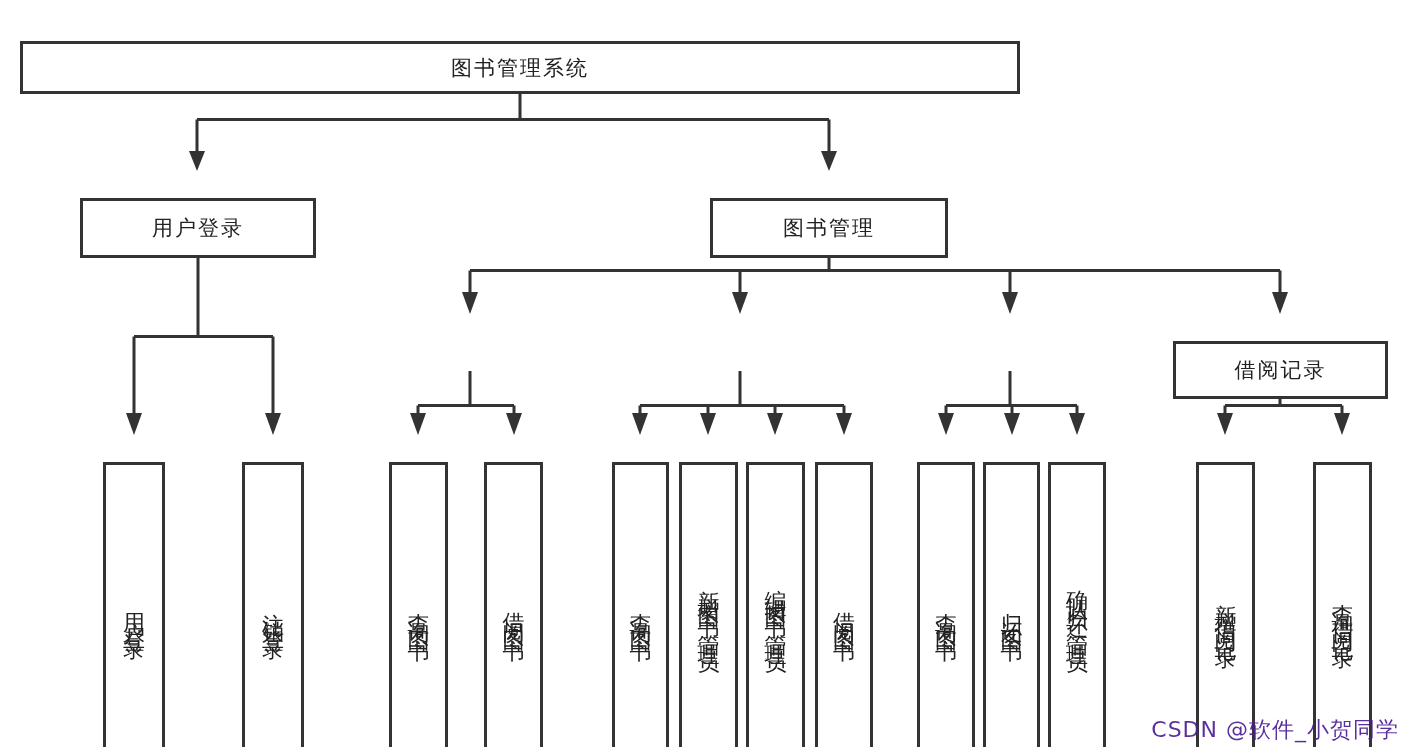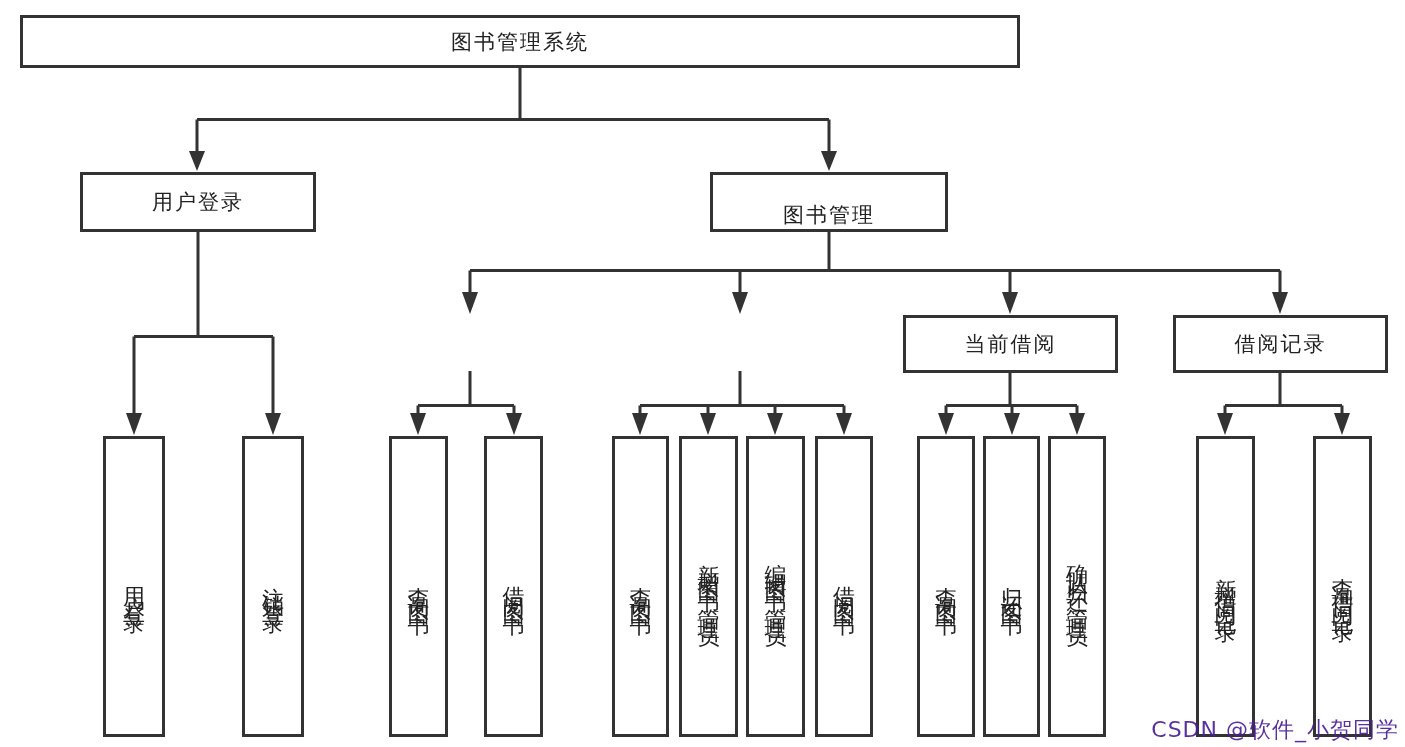--- a/index.html
+++ b/index.html
@@ -20,20 +20,21 @@
     box-sizing:border-box;
     border:3px solid #333333;
     background:#ffffff;
     display:flex;
     align-items:center;
     justify-content:center;
     font-size:21px;
     letter-spacing:2px;
     color:#222222;
     z-index:2;
+    margin-top:26px;
   }
   .vbox span {
     writing-mode:vertical-rl;
     text-orientation:mixed;
     line-height:1;
     font-size:22px;
     letter-spacing:9px;
     white-space:nowrap;
   }
   .watermark {
@@ -115,27 +116,24 @@
     </g>
   </svg>
 
   <div class="box" style="left:20px; top:15px; width:1000px; height:53px;">
     <span>图书管理系统</span>
   </div>
 
   <div class="box" style="left:80px; top:172px; width:236px; height:60px;">
     <span>用户登录</span>
   </div>
-  <div class="box" style="left:710px; top:172px; width:238px; height:60px;align-items:flex-end;">
+  <div class="box" style="left:710px; top:172px; width:238px; height:60px;">
     <span>图书管理</span>
   </div>
 
-  <div class="box" style="left:903px; top:315px; width:215px; height:58px;">
-    <span>当前借阅</span>
-  </div>
   <div class="box" style="left:1173px; top:315px; width:215px; height:58px;">
     <span>借阅记录</span>
   </div>
 
   <div class="box vbox" style="left:103px; top:436px; width:62px; height:301px;">
     <span>用户登录</span>
   </div>
   <div class="box vbox" style="left:242px; top:436px; width:62px; height:301px;">
     <span>注销登录</span>
   </div>

